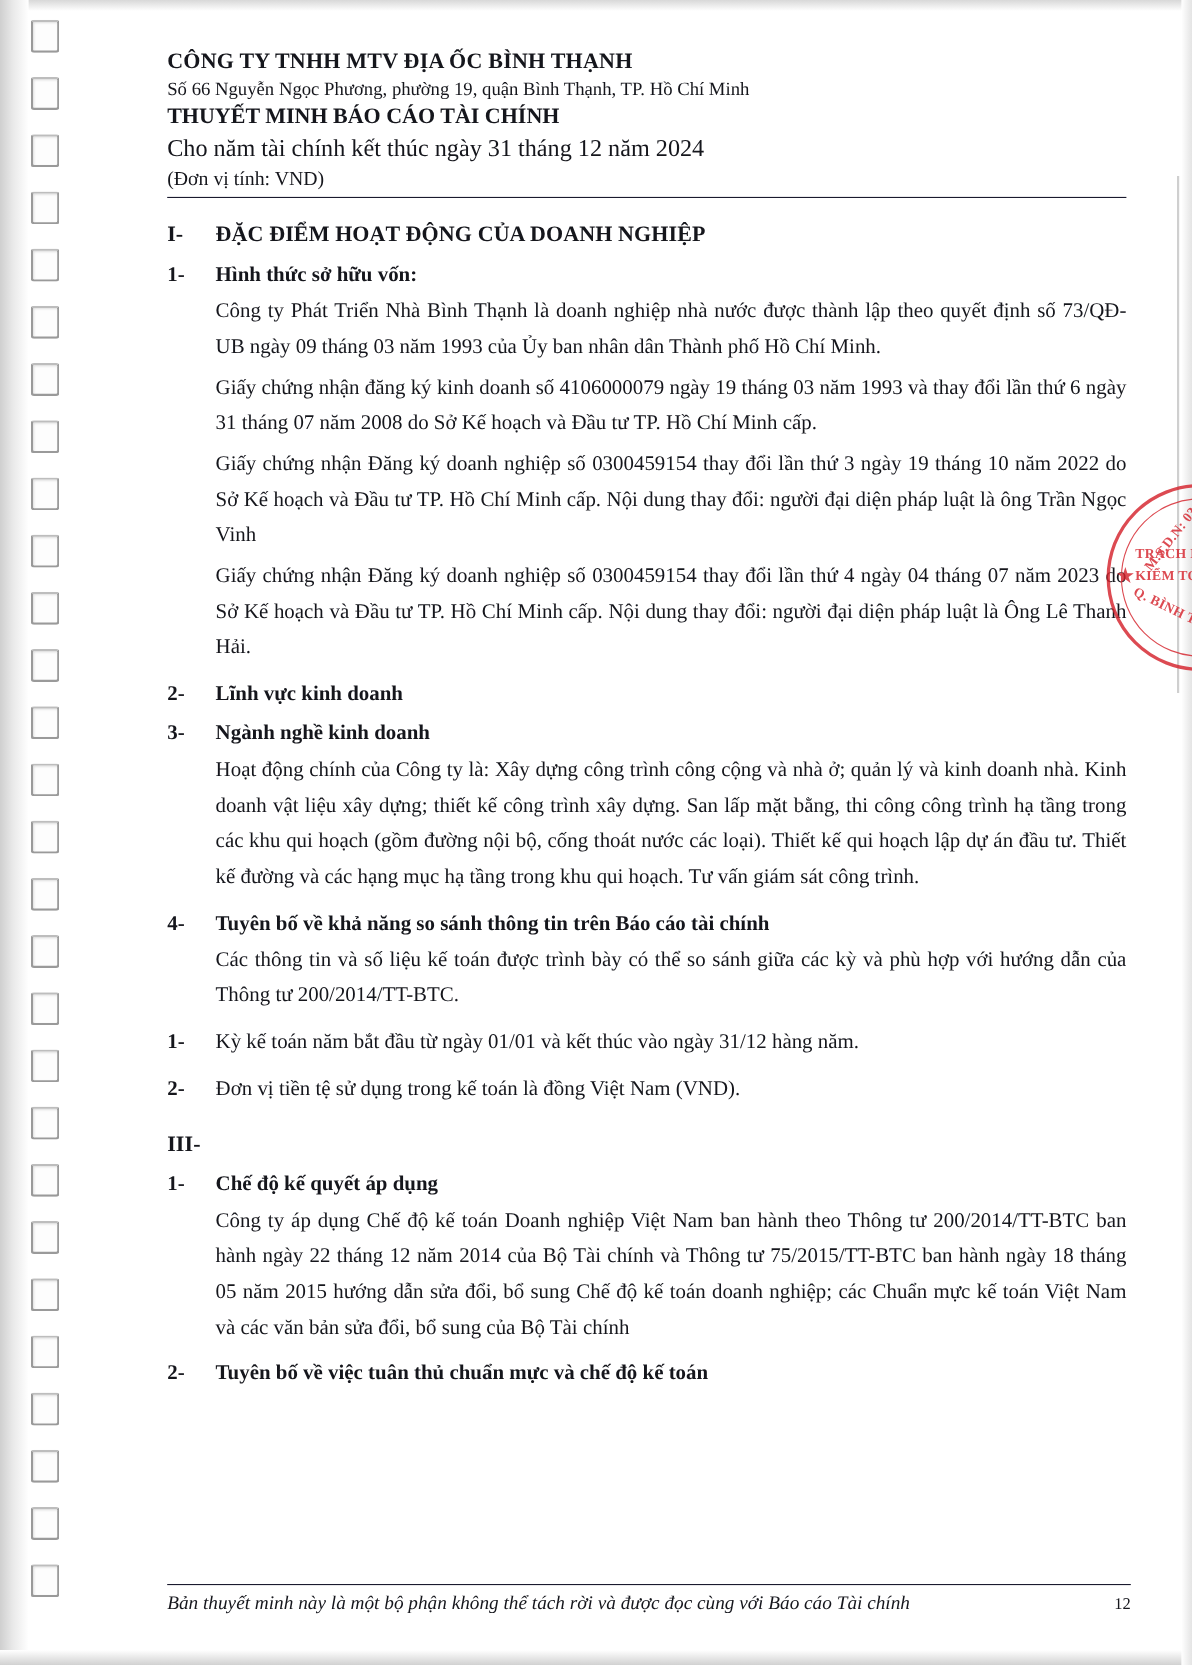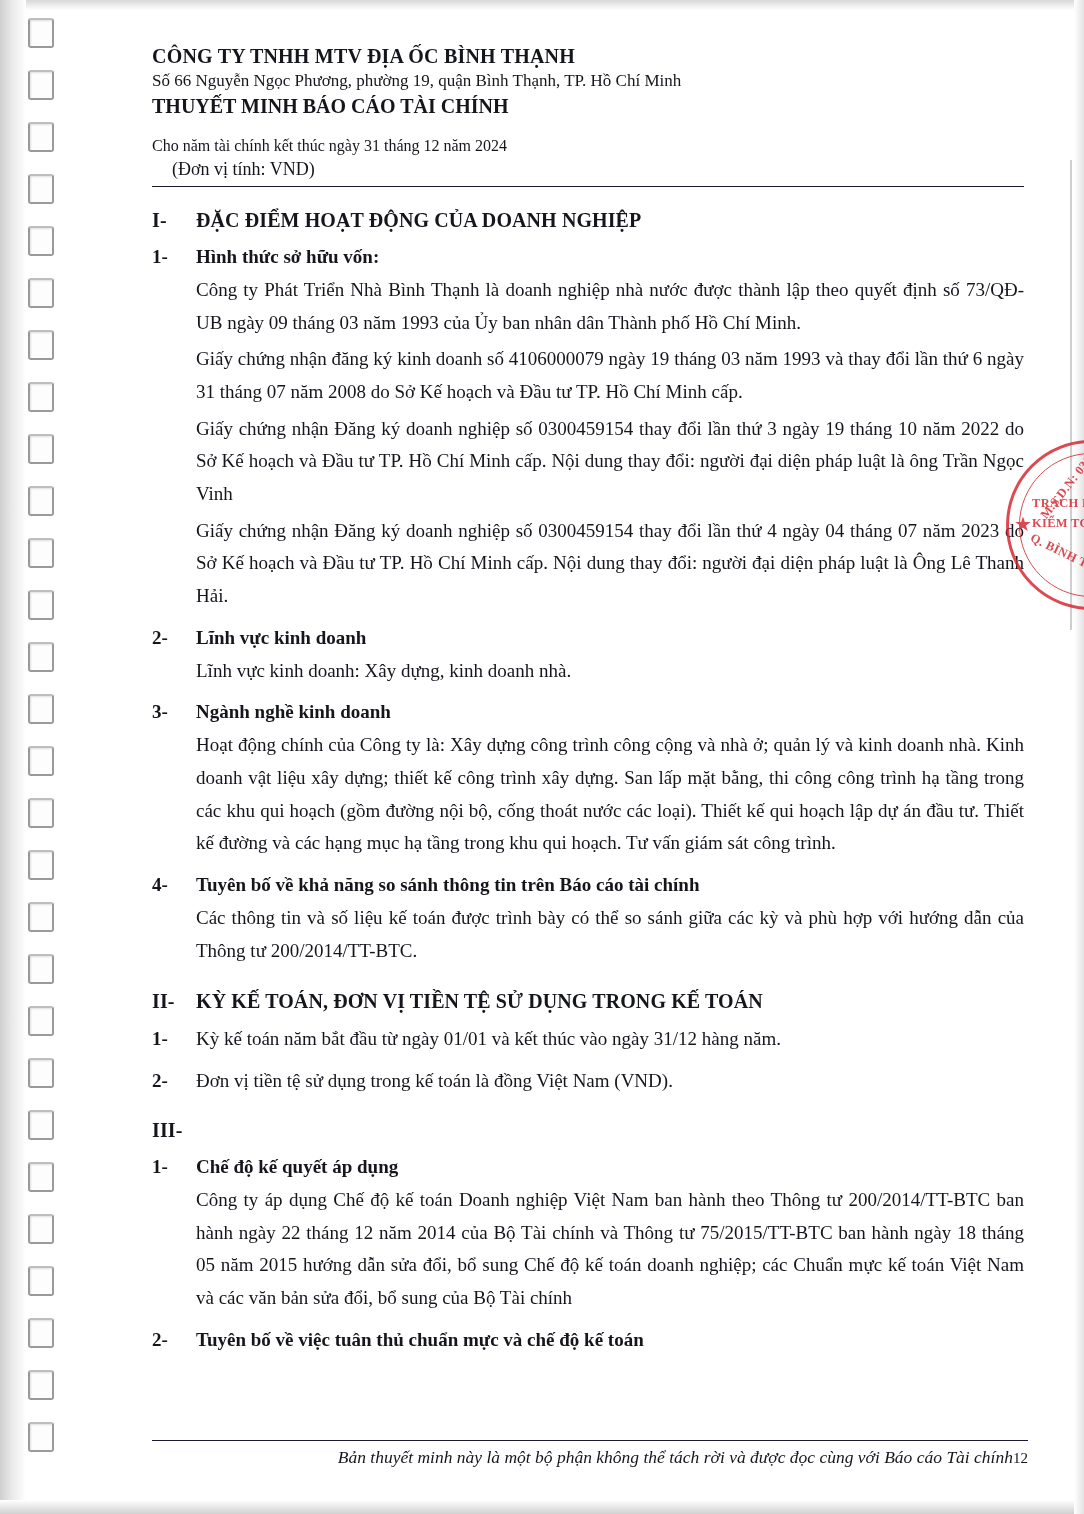--- a/index.html
+++ b/index.html
@@ -90,29 +90,28 @@
     line-height: 1.3;
     margin-top: 1px;
   }
   .doc-title {
     font-size: 20px;
     font-weight: bold;
     margin-top: 2px;
     line-height: 1.25;
   }
   .doc-sub {
-    font-size: 16px;
+    font-size: 22px;
     line-height: 1.35;
-    margin-top: 16px;
+    margin-top: 1px;
   }
   .doc-unit {
     font-size: 18px;
     line-height: 1.3;
     margin-top: 1px;
-    margin-left: 20px;
   }
   .rule {
     border: none;
     border-top: 1.6px solid #1a1a2e;
     margin: 5px 0 0 0;
     width: 100%;
   }
 
   .sec-head {
     display: flex;
@@ -169,21 +168,22 @@
     bottom: 46px;
   }
   .footer-rule {
     border: none;
     border-top: 1.4px solid #1a1a2e;
     margin: 0 0 6px 0;
   }
   .footer-row {
     display: flex;
     align-items: baseline;
-    justify-content: flex-end;
+    justify-content: space-between;
+    gap: 44px;
   }
   .footer-note {
     font-style: italic;
     font-size: 17.5px;
   }
   .footer-page {
     font-size: 15px;
   }
 
   
@@ -289,38 +289,33 @@
     </div>
     <p class="para first">Công ty Phát Triển Nhà Bình Thạnh là doanh nghiệp nhà nước được thành lập theo quyết định số 73/QĐ-UB ngày 09 tháng 03 năm 1993 của Ủy ban nhân dân Thành phố Hồ Chí Minh.</p>
     <p class="para">Giấy chứng nhận đăng ký kinh doanh số 4106000079 ngày 19 tháng 03 năm 1993 và thay đổi lần thứ 6 ngày 31 tháng 07 năm 2008 do Sở Kế hoạch và Đầu tư TP. Hồ Chí Minh cấp.</p>
     <p class="para">Giấy chứng nhận Đăng ký doanh nghiệp số 0300459154 thay đổi lần thứ 3 ngày 19 tháng 10 năm 2022 do Sở Kế hoạch và Đầu tư TP. Hồ Chí Minh cấp. Nội dung thay đổi: người đại diện pháp luật là ông Trần Ngọc Vinh</p>
     <p class="para">Giấy chứng nhận Đăng ký doanh nghiệp số 0300459154 thay đổi lần thứ 4 ngày 04 tháng 07 năm 2023 do Sở Kế hoạch và Đầu tư TP. Hồ Chí Minh cấp. Nội dung thay đổi: người đại diện pháp luật là Ông Lê Thanh Hải.</p>
 
     <div class="sub-head">
       <span class="num">2-</span>
       <span>Lĩnh vực kinh doanh</span>
     </div>
-    <p class="para first">Lĩnh vực kinh doanh: Xây dựng, kinh doanh nhà.</p>
 
     <div class="sub-head">
       <span class="num">3-</span>
       <span>Ngành nghề kinh doanh</span>
     </div>
     <p class="para first">Hoạt động chính của Công ty là: Xây dựng công trình công cộng và nhà ở; quản lý và kinh doanh nhà. Kinh doanh vật liệu xây dựng; thiết kế công trình xây dựng. San lấp mặt bằng, thi công công trình hạ tầng trong các khu qui hoạch (gồm đường nội bộ, cống thoát nước các loại). Thiết kế qui hoạch lập dự án đầu tư. Thiết kế đường và các hạng mục hạ tầng trong khu qui hoạch. Tư vấn giám sát công trình.</p>
 
     <div class="sub-head">
       <span class="num">4-</span>
       <span>Tuyên bố về khả năng so sánh thông tin trên Báo cáo tài chính</span>
     </div>
     <p class="para first">Các thông tin và số liệu kế toán được trình bày có thể so sánh giữa các kỳ và phù hợp với hướng dẫn của Thông tư 200/2014/TT-BTC.</p>
 
-    <div class="sec-head">
-      <span class="num">II-</span>
-      <span>KỲ KẾ TOÁN, ĐƠN VỊ TIỀN TỆ SỬ DỤNG TRONG KẾ TOÁN</span>
-    </div>
     <div class="list-line">
       <span class="num">1-</span>
       <span>Kỳ kế toán năm bắt đầu từ ngày 01/01 và kết thúc vào ngày 31/12 hàng năm.</span>
     </div>
     <div class="list-line">
       <span class="num">2-</span>
       <span>Đơn vị tiền tệ sử dụng trong kế toán là đồng Việt Nam (VND).</span>
     </div>
 
     <div class="sec-head tight">

